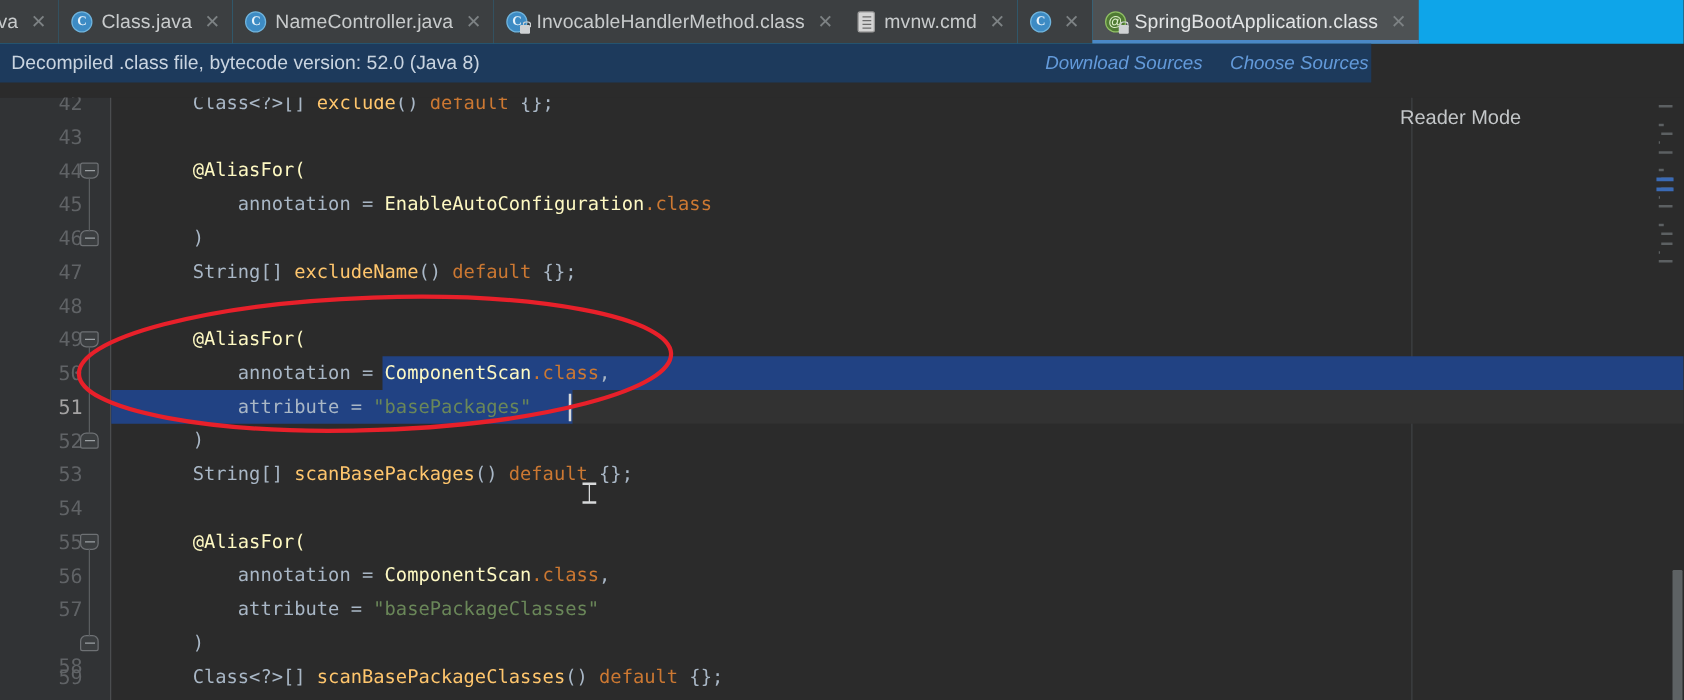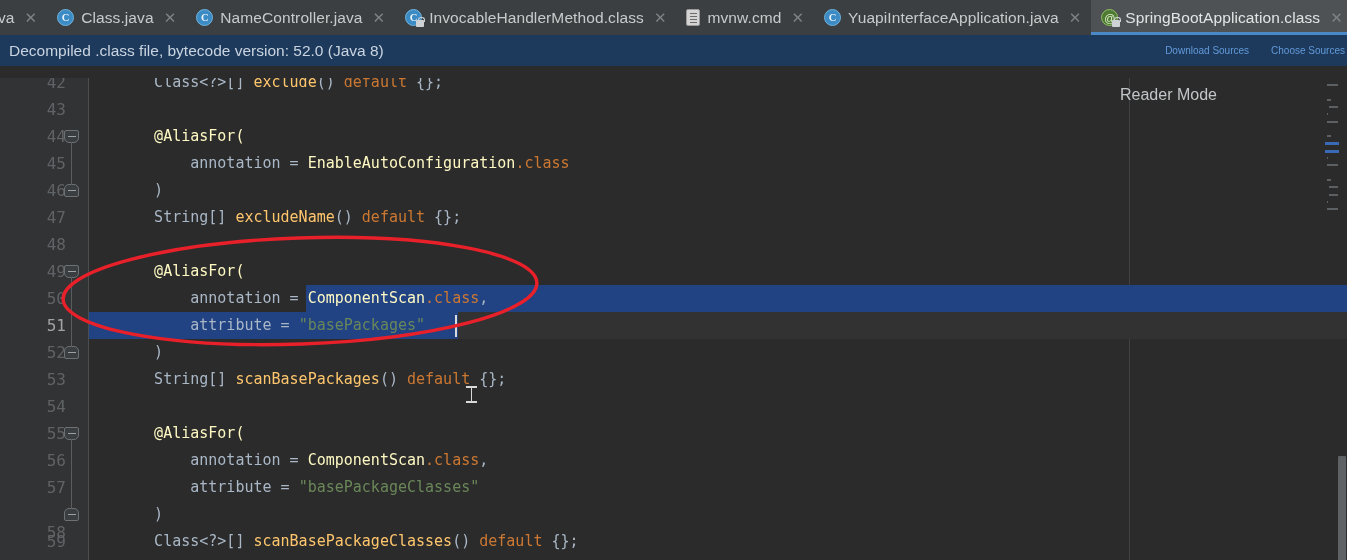--- a/index.html
+++ b/index.html
@@ -82,33 +82,33 @@
   }
   .lockbadge::before {
     content: ""; position: absolute; left: 1.5px; top: -3px;
     width: 5px; height: 4px;
     border: 1.3px solid #cfd2d4; border-bottom: none;
     border-radius: 3px 3px 0 0;
   }
 
   
   #banner {
-    position: absolute; top: 35px; left: 0; width: 1347px; height: 31px;
+    position: absolute; top: 35px; left: 0; width: 1097px; height: 31px;
     background: #1d3a5c;
     display: flex; align-items: center;
   }
   #banner-text {
     font-size: 15.5px; color: #c9d4e0; margin-left: 9px;
   }
   #banner-actions {
     margin-left: auto; display: flex; align-items: center; gap: 22px;
     padding-right: 2px;
   }
   .banner-link {
-    font-size: 10px; color: #639ada;
+    font-size: 15px; color: #639ada; font-style: italic;
   }
 
   
   #editor {
     position: absolute; top: 66px; left: 0; width: 1347px; height: 494px;
     background: #2b2b2b; overflow: hidden; margin-top: 12px;
   }
   #gutter {
     position: absolute; top: 0; left: 0; width: 88px; height: 494px;
     background: #313335;
@@ -257,21 +257,20 @@
         <span class="tab-label">InvocableHandlerMethod.class</span>
         <span class="tab-close">✕</span>
       </div>
       <div class="tab">
         <span class="ficon cmd"></span>
         <span class="tab-label">mvnw.cmd</span>
         <span class="tab-close">✕</span>
       </div>
       <div class="tab">
         <span class="ficon java-c"></span>
-        <span class="tab-label">YuapiInterfaceApplication.java</span>
         <span class="tab-close">✕</span>
       </div>
       <div class="tab active">
         <span class="ficon anno">
           <span class="lockbadge"></span>
         </span>
         <span class="tab-label">SpringBootApplication.class</span>
         <span class="tab-close">✕</span>
       </div>
     </div>

